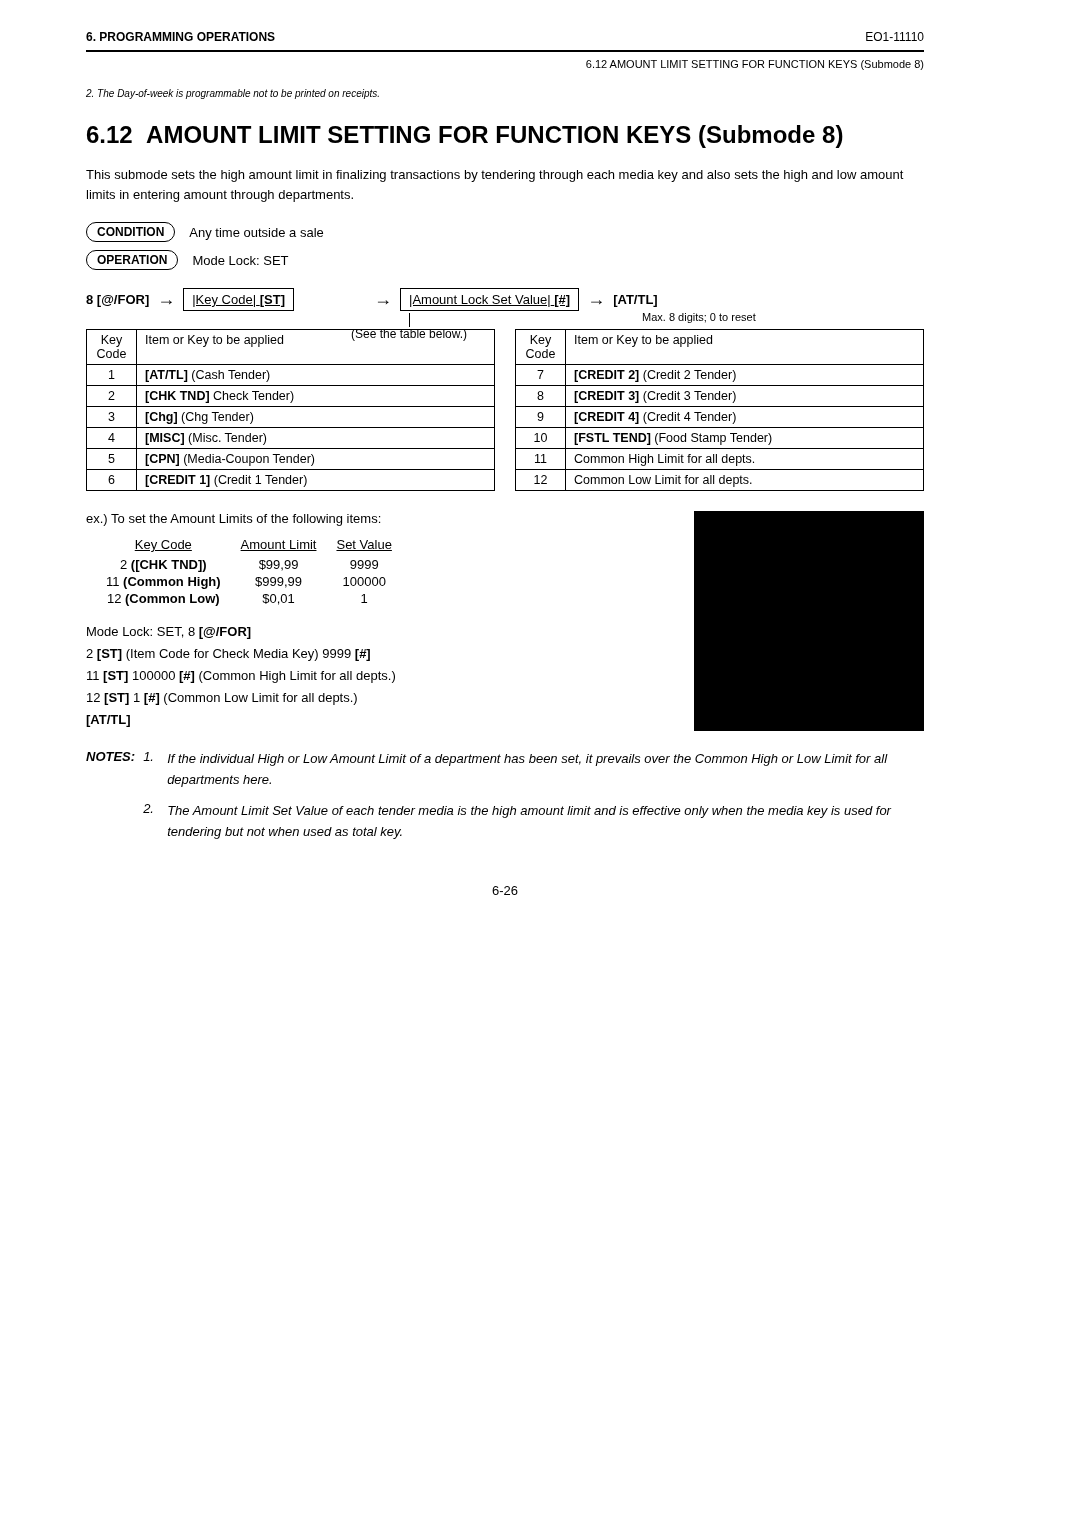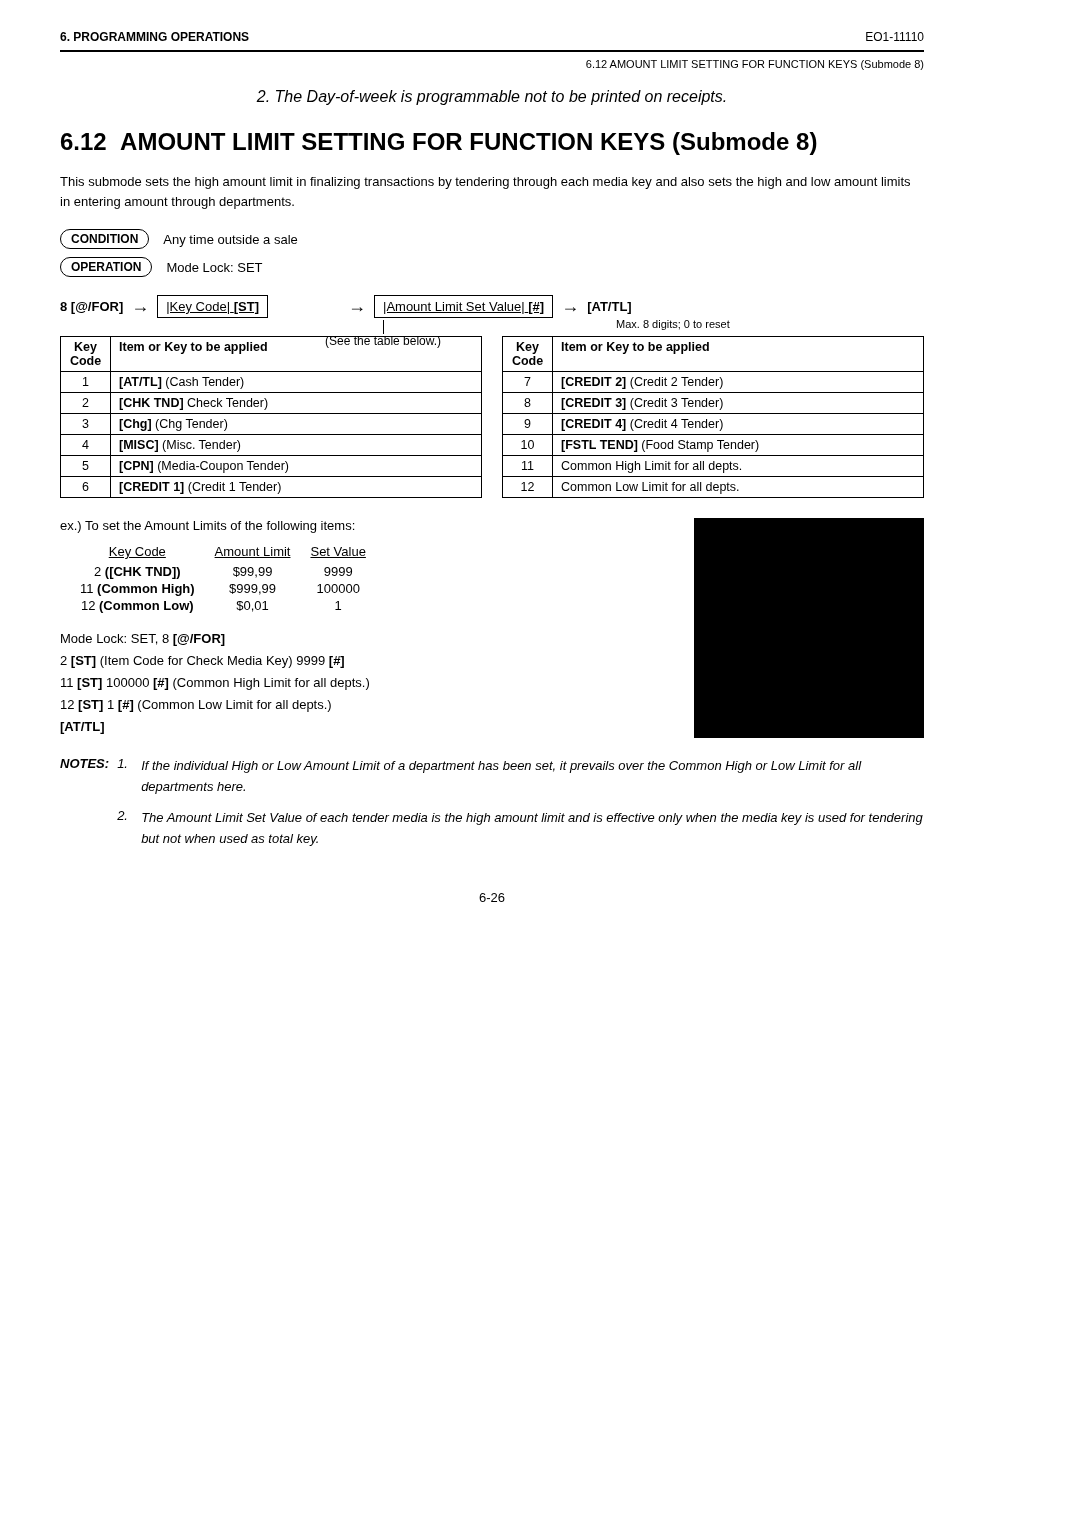--- a/index.html
+++ b/index.html
@@ -7,21 +7,21 @@
       font-family: Arial, sans-serif;
       font-size: 13px;
       background: #fff;
       color: #000;
       width: 1080px;
       min-height: 1528px;
     }
     .page {
       width: 984px;
       min-height: 1528px;
-      padding: 30px 60px 40px 60px;
+      padding: 30px 60px 40px 86px;
       position: relative;
     }
     .header {
       display: flex;
       justify-content: space-between;
       align-items: flex-start;
       border-bottom: 2px solid #000;
       padding-bottom: 6px;
       margin-bottom: 6px;
     }
@@ -31,23 +31,23 @@
     }
     .header-right {
       font-size: 12px;
     }
     .subheader {
       text-align: right;
       font-size: 11px;
       margin-bottom: 18px;
     }
     .intro-note {
-      text-align: center;
+      text-align: left;
       font-style: italic;
-      font-size: 16px;
+      font-size: 10px;
       margin-bottom: 22px;
     }
     .section-title {
       font-size: 24px;
       font-weight: bold;
       margin-bottom: 16px;
     }
     .description {
       font-size: 13px;
       line-height: 1.5;
@@ -106,21 +106,21 @@
       font-size: 12.5px;
       flex: 1;
     }
     .key-table th, .key-table td {
       border: 1px solid #000;
       padding: 3px 8px;
       vertical-align: top;
     }
     .key-table th {
       background: #fff;
-      font-weight: bold;
+      font-weight: normal;
       text-align: left;
     }
     .key-table .key-col {
       width: 50px;
       text-align: center;
     }
     .example-section {
       margin-bottom: 18px;
       display: flex;
       gap: 8px;
@@ -223,21 +223,21 @@
 
   <div class="flow-diagram">
     <div class="flow-main-row">
       <span class="flow-label">8 [@/FOR]</span>
       <span class="flow-arrow">→</span>
       <span class="flow-box">
         <span>|Key Code|</span> <strong>[ST]</strong>
       </span>
       <span class="flow-arrow" style="margin-left:80px;">→</span>
       <span class="flow-box">
-        <span>|Amount Limit Set Value|</span> <strong>[#]</strong>
+        <span>|Amount Lock Set Value|</span> <strong>[#]</strong>
       </span>
       <span class="flow-arrow">→</span>
       <strong>[AT/TL]</strong>
     </div>
 
     <div style="display:flex;flex-direction:row;margin-left:265px;margin-top:2px;">
       <div style="display:flex;flex-direction:column;align-items:center;">
         <div style="border-left:1px solid #000;height:14px;"></div>
         <span class="branch-note" style="margin-left:0;white-space:nowrap;font-size:12px;">(See the table below.)</span>
       </div>

